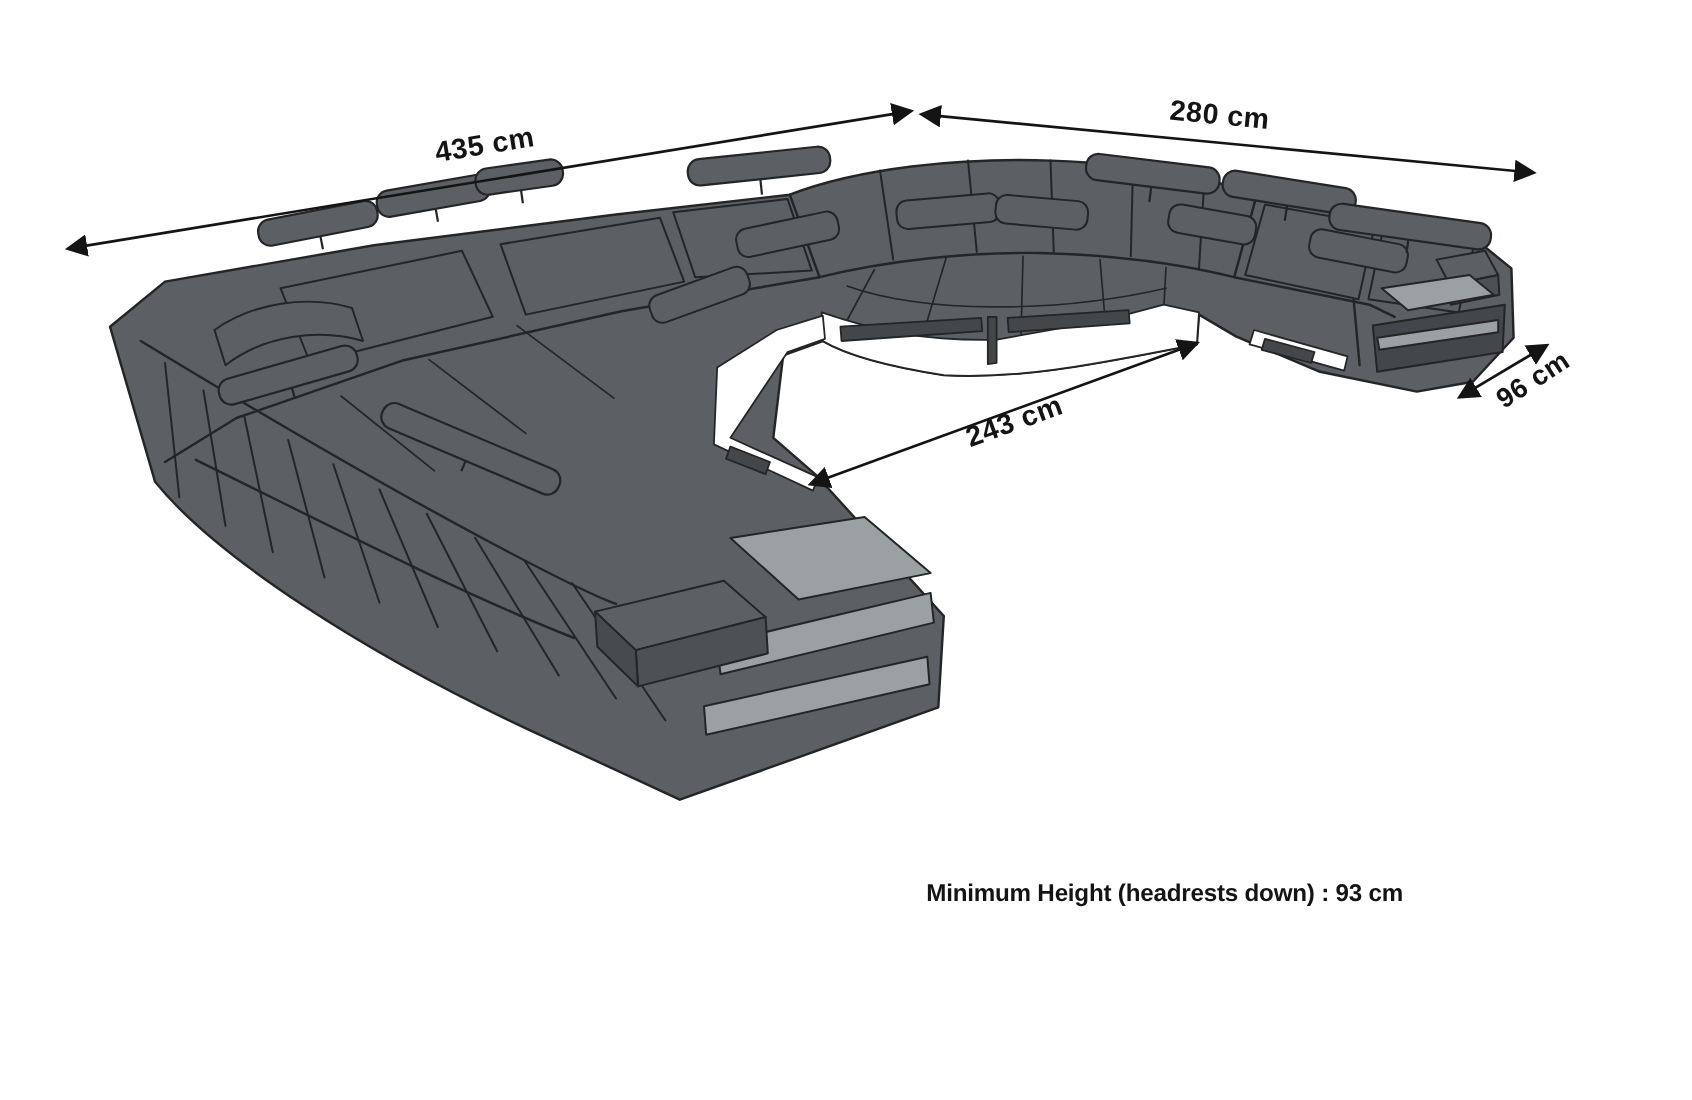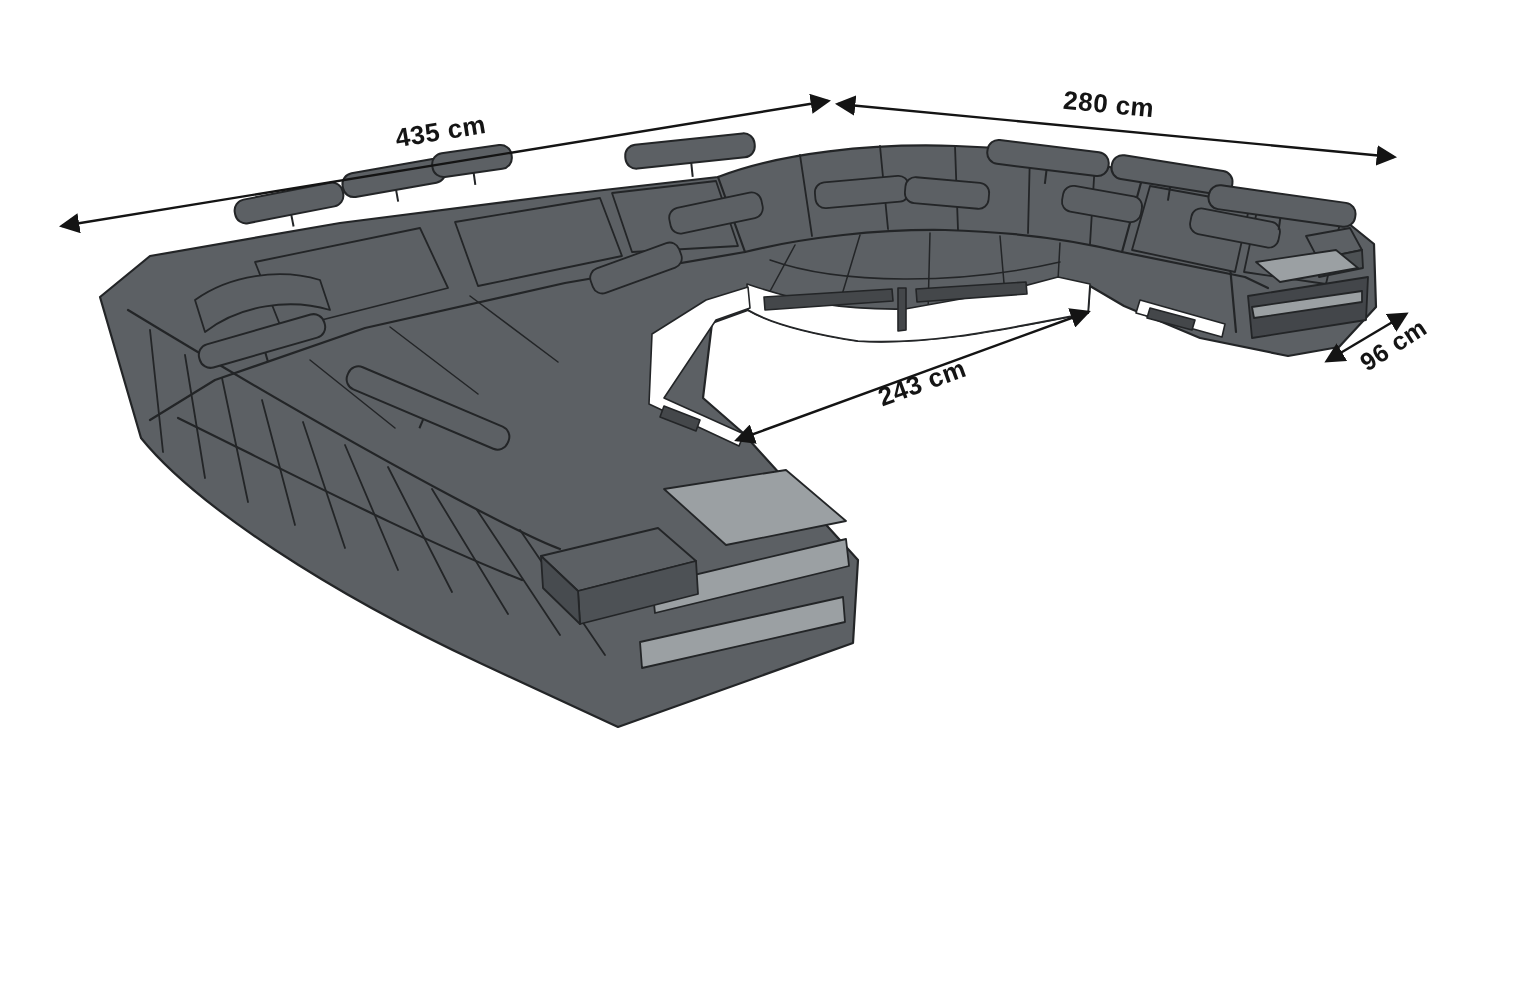--- a/index.html
+++ b/index.html
@@ -209,16 +209,17 @@
       <text class="dim-label" text-anchor="middle" transform="translate(925,391) rotate(-20)">243 cm</text>
     </g>
     <g>
       <line x1="1327" y1="361" x2="1406" y2="314" stroke="#141414" stroke-width="2.4" marker-start="url(#ah)" marker-end="url(#ah)"></line>
       <text class="dim-label-sm" text-anchor="middle" transform="translate(1398,352) rotate(-33)">96 cm</text>
     </g>
   </g>
 </svg>
 
   <div class="specs">
+    <div>Minimum Height (headrests down) : 93 cm</div>
     
   </div>
 
 </div>
 
 </body></html>

